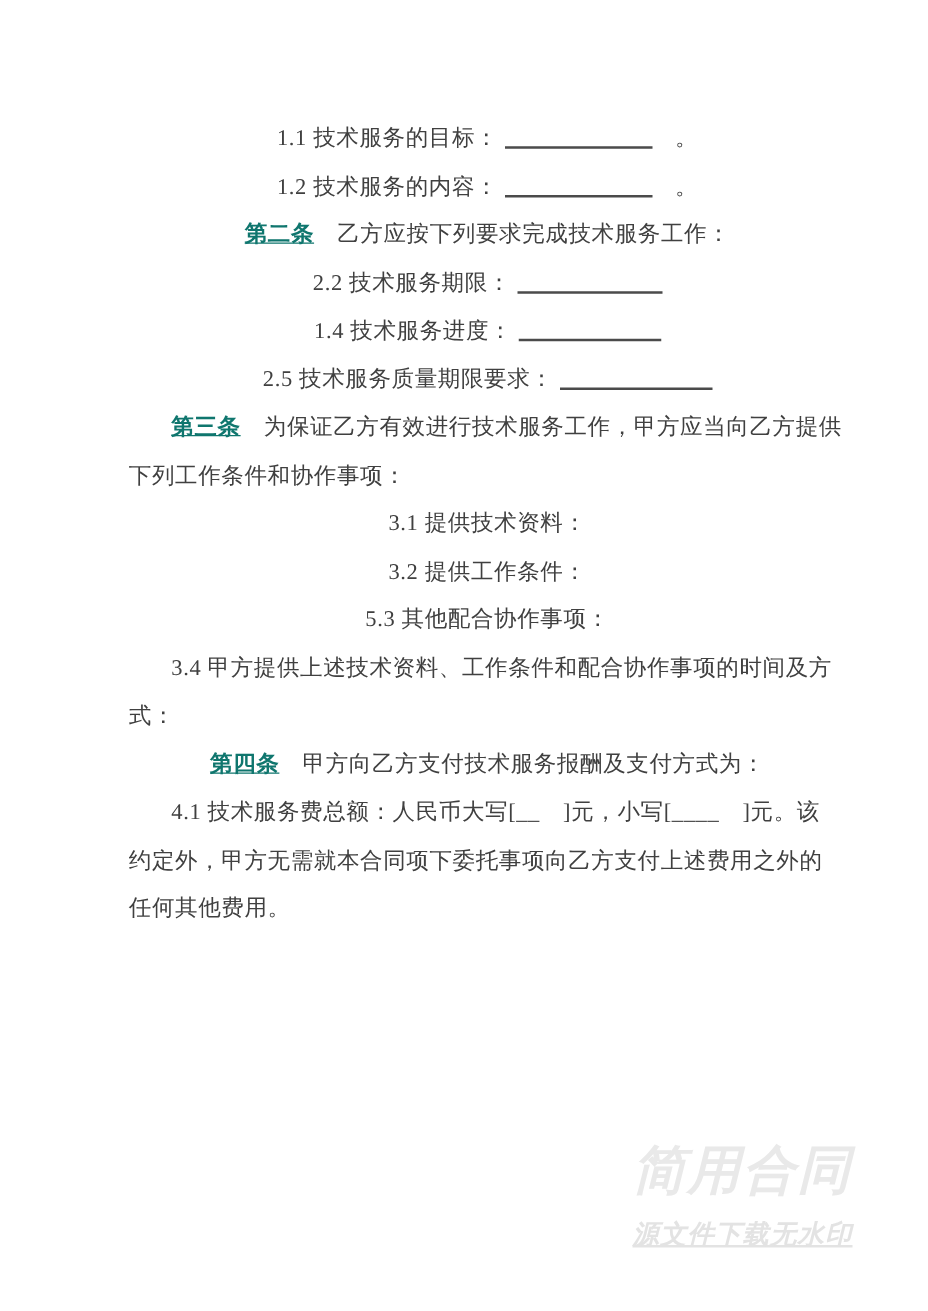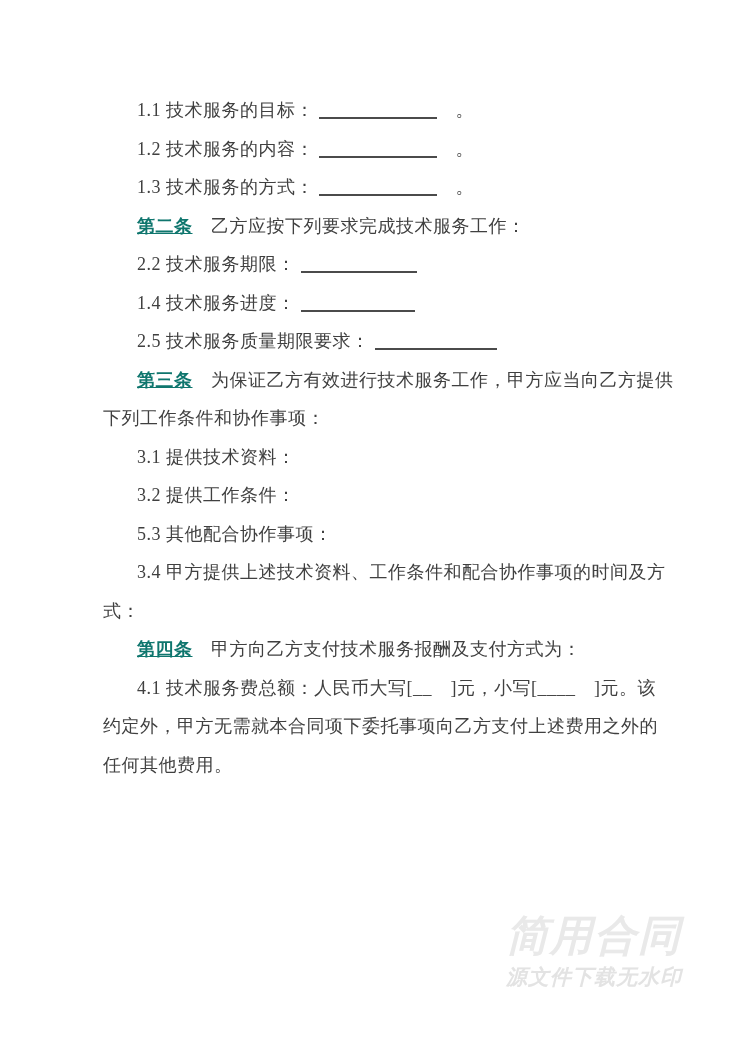--- a/index.html
+++ b/index.html
@@ -23,20 +23,21 @@
     font-size:18px;
     letter-spacing:0.5px;
   }
   .line{
     height:38.5px;
     line-height:38.5px;
     white-space:nowrap;
   }
   .line.indent{
     padding-left:34px;
+    text-align:center;
   }
   .seg-bold{
     font-weight:bold;
     color:#0f766e;
     text-decoration:underline;
   }
   .seg-blank{
     display:inline-block;
     height:15px;
     border-bottom:2px solid #4b4b4b;
@@ -55,36 +56,36 @@
     user-select:none;
     pointer-events:none;
   }
   .watermark .wm-title{
     font-size:42px;
     letter-spacing:2px;
     line-height:48px;
     white-space:nowrap;
   }
   .watermark .wm-subtitle{
-    margin-top:4px;
+    margin-top:15px;
     font-size:21px;
     letter-spacing:1px;
     line-height:26px;
     white-space:nowrap;
+    text-decoration:underline;
   }
 </style>
 </head>
 <body>
 
 <div class="page">
 
   <div class="doc" id="doc-lines">
       <div class="line indent"><span class="seg-text">1.1 技术服务的目标：</span><span class="seg-blank" style="width: 118px;"></span><span class="seg-text">　。</span></div>
       <div class="line indent"><span class="seg-text">1.2 技术服务的内容：</span><span class="seg-blank" style="width: 118px;"></span><span class="seg-text">　。</span></div>
-      <div class="line indent"><span class="seg-text">1.3 技术服务的方式：</span><span class="seg-blank" style="width: 118px;"></span><span class="seg-text">　。</span></div>
       <div class="line indent"><span class="seg-bold">第二条</span><span class="seg-text">　乙方应按下列要求完成技术服务工作：</span></div>
       <div class="line indent"><span class="seg-text">2.2 技术服务期限：</span><span class="seg-blank" style="width: 116px;"></span></div>
       <div class="line indent"><span class="seg-text">1.4 技术服务进度：</span><span class="seg-blank" style="width: 114px;"></span></div>
       <div class="line indent"><span class="seg-text">2.5 技术服务质量期限要求：</span><span class="seg-blank" style="width: 122px;"></span></div>
       <div class="line indent"><span class="seg-bold">第三条</span><span class="seg-text">　为保证乙方有效进行技术服务工作，甲方应当向乙方提供</span></div>
       <div class="line"><span class="seg-text">下列工作条件和协作事项：</span></div>
       <div class="line indent"><span class="seg-text">3.1 提供技术资料：</span></div>
       <div class="line indent"><span class="seg-text">3.2 提供工作条件：</span></div>
       <div class="line indent"><span class="seg-text">5.3 其他配合协作事项：</span></div>
       <div class="line indent"><span class="seg-text">3.4 甲方提供上述技术资料、工作条件和配合协作事项的时间及方</span></div>

